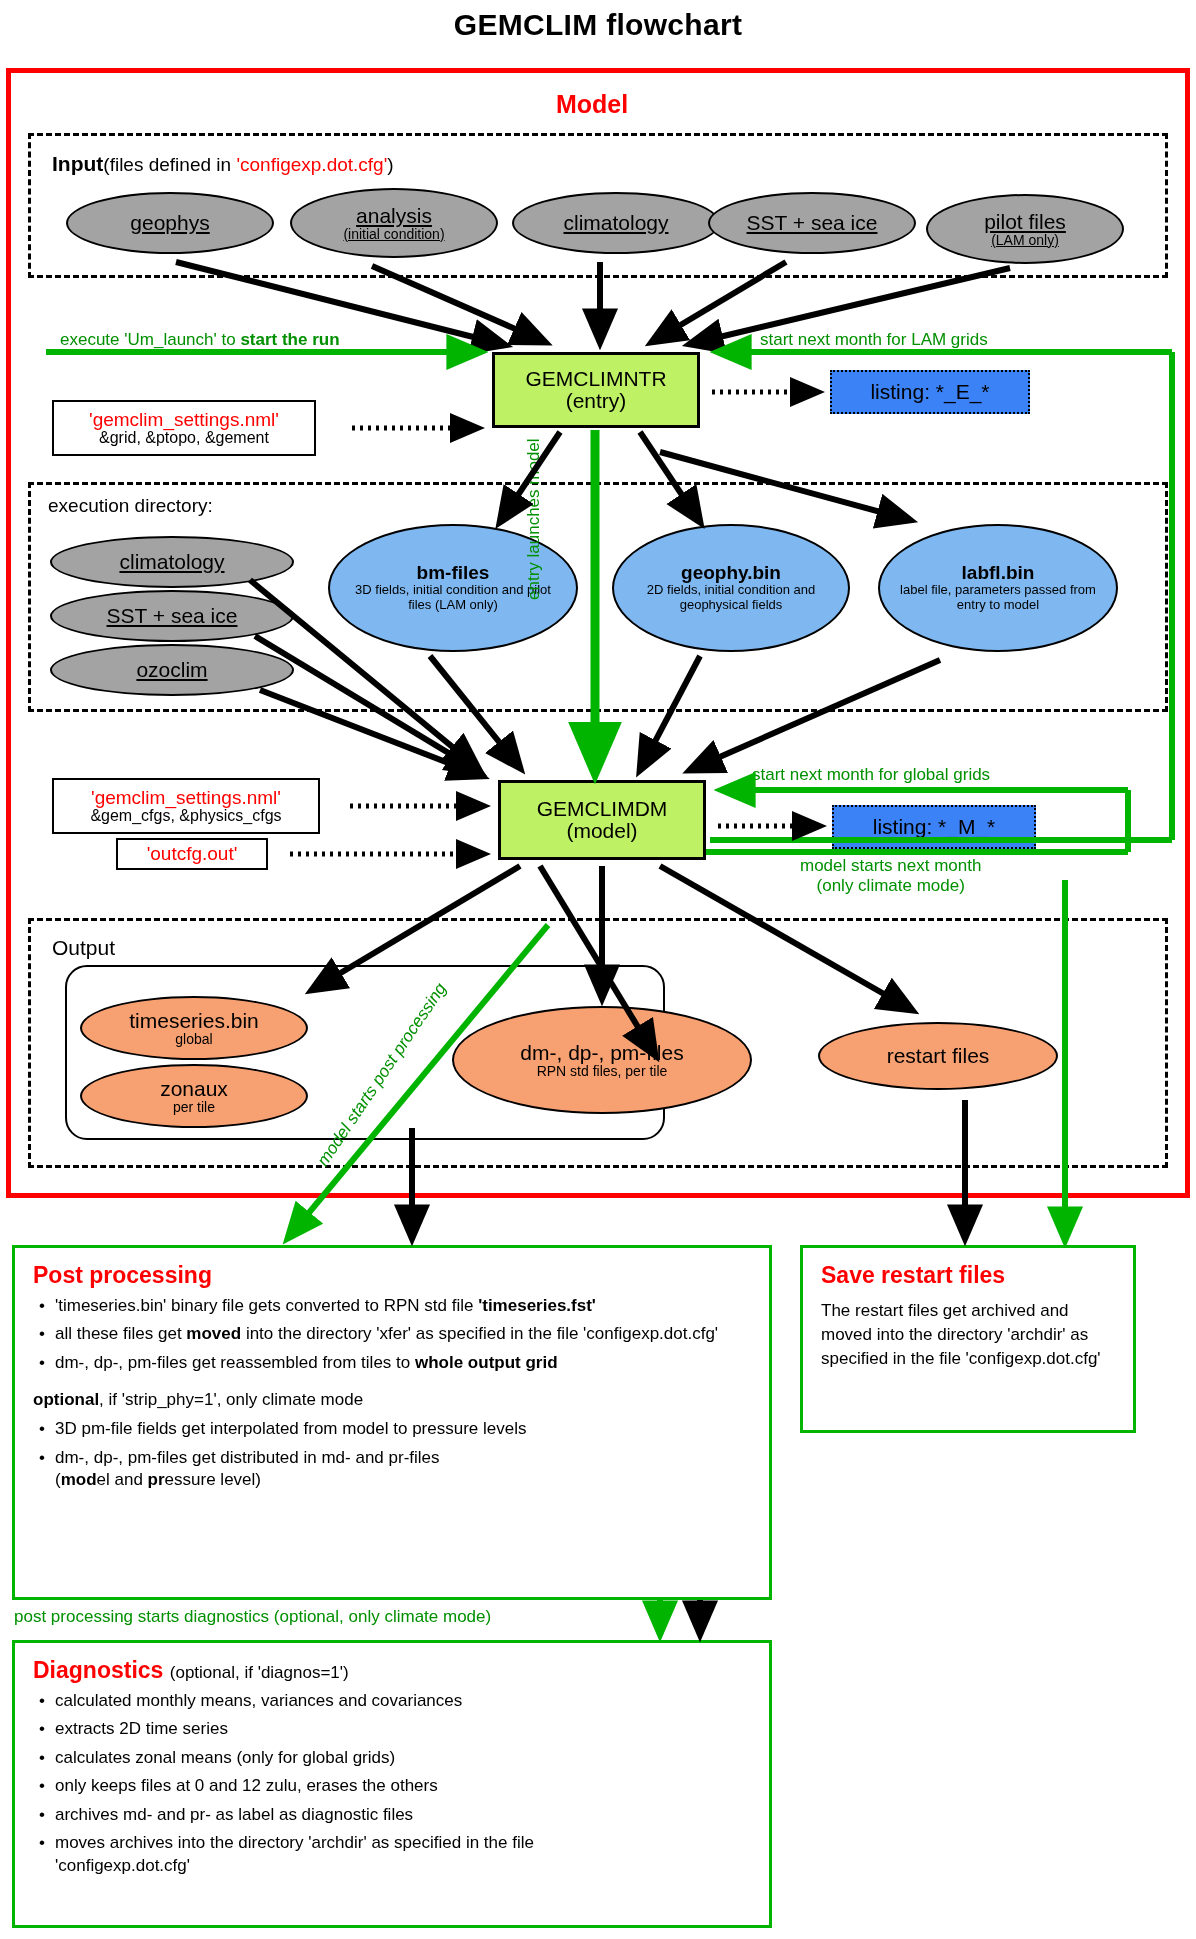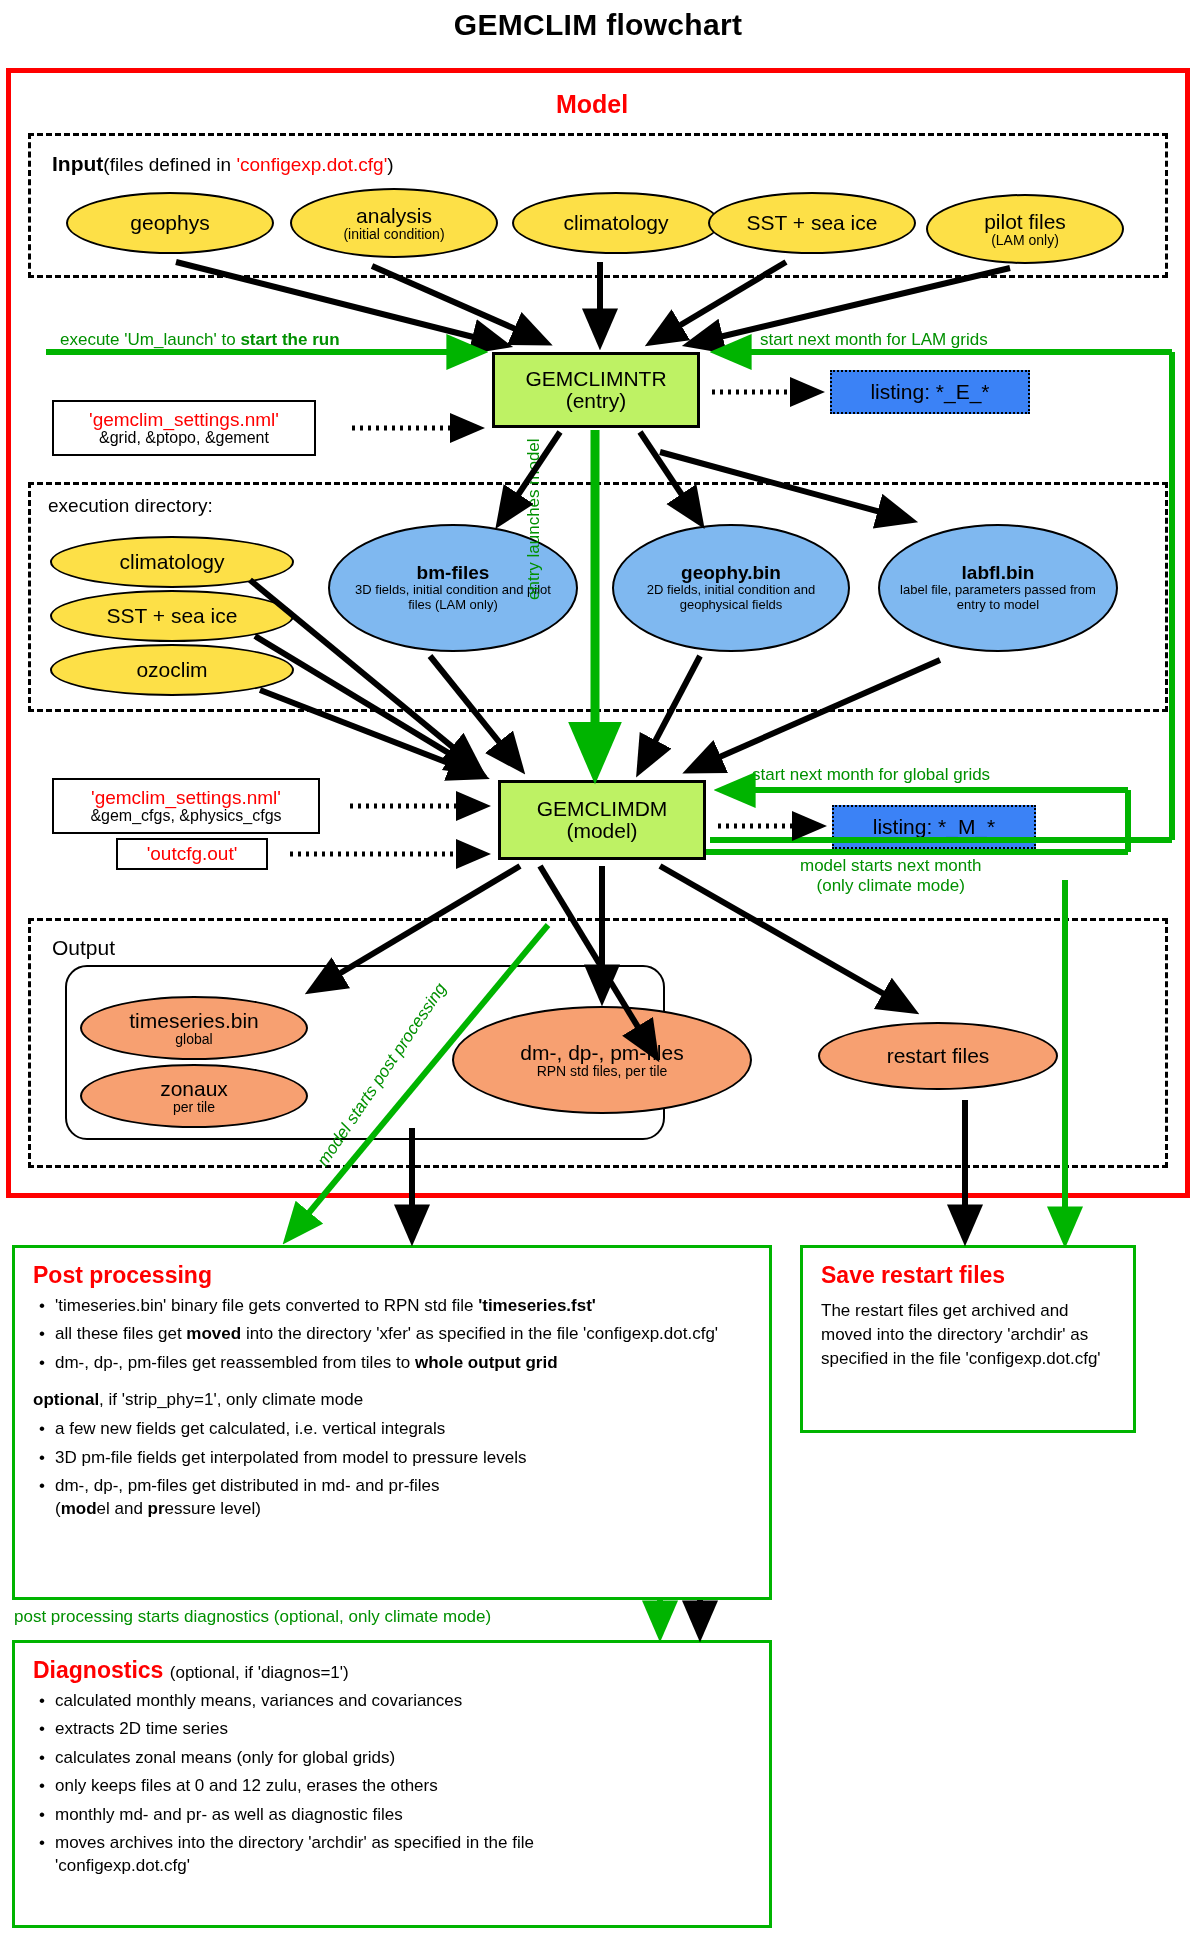--- a/index.html
+++ b/index.html
@@ -21,21 +21,21 @@
   #input-frame{left:28px;top:133px;width:1140px;height:145px;}
   #exec-frame{left:28px;top:482px;width:1140px;height:230px;}
   #output-frame{left:28px;top:918px;width:1140px;height:250px;}
 
   .sect-label{font-size:19px;}
   .sect-label b{font-size:21px;font-weight:bold;}
   .red{color:#ff0000;}
 
   
   .ell{border-radius:50%;border:2px solid #000;}
-  .yellow{background:#fde047;}
+  .yellow{background:#a3a3a3;text-decoration:underline;}
   .blue{background:#7fb8f0;}
   .orange{background:#f7a071;}
   .ell .t1{font-size:21px;}
   .ell .t2{font-size:14px;}
   .ell .t1s{font-size:19px;font-weight:bold;}
   .ell .t2s{font-size:13px;line-height:1.15;}
 
   
   .gproc{background:#bef264;border:3px solid #000;}
   .gproc .t1{font-size:21px;}
@@ -199,21 +199,20 @@
       <ul class="plist">
         <li>'timeseries.bin' binary file gets converted to RPN std file <span class="nb">'timeseries.fst'</span></li>
         <li>all these files get <span class="nb">moved</span> into the directory 'xfer' as specified in the file 'configexp.dot.cfg'</li>
         <li>dm-, dp-, pm-files get reassembled from tiles to <span class="nb">whole output grid</span></li>
       </ul>
       <div style="height:14px;"></div>
       <div class="ptext">
         <span class="nb">optional</span><span>, if 'strip_phy=1', only climate mode</span>
       </div>
       <ul class="plist">
-        <li>a few new fields get calculated, i.e. vertical integrals</li>
         <li>3D pm-file fields get interpolated from model to pressure levels</li>
         <li>dm-, dp-, pm-files get distributed in md- and pr-files<br>(<span class="nb">mod</span>el and <span class="nb">pr</span>essure level)</li>
       </ul>
     </div>
   </div>
 
   <div class="abs gframe" style="left:800px;top:1245px;width:336px;height:188px;">
     <div style="padding:14px 18px 0 18px;">
       <div class="ph">Save restart files</div>
       <div class="ptext" style="margin-top:10px;">The restart files get archived and moved into the directory 'archdir' as specified in the file 'configexp.dot.cfg'</div>
@@ -226,21 +225,21 @@
     <div style="padding:14px 18px 0 18px;">
       <div class="ph">
         <span>Diagnostics</span>
         <span class="sub">(optional, if 'diagnos=1')</span>
       </div>
       <ul class="plist">
         <li>calculated monthly means, variances and covariances</li>
         <li>extracts 2D time series</li>
         <li>calculates zonal means (only for global grids)</li>
         <li>only keeps files at 0 and 12 zulu, erases the others</li>
-        <li>monthly md- and pr- as well as diagnostic files</li>
+        <li>archives md- and pr- as label as diagnostic files</li>
         <li>moves archives into the directory 'archdir' as specified in the file<br>'configexp.dot.cfg'</li>
       </ul>
     </div>
   </div>
 
   <svg class="layer" viewBox="0 0 1196 1939">
     <defs>
       <marker id="bk" markerWidth="7" markerHeight="7" refX="5.6" refY="3" orient="auto">
         <path d="M0,0 L7,3 L0,6 z" fill="#000"></path>
       </marker>

